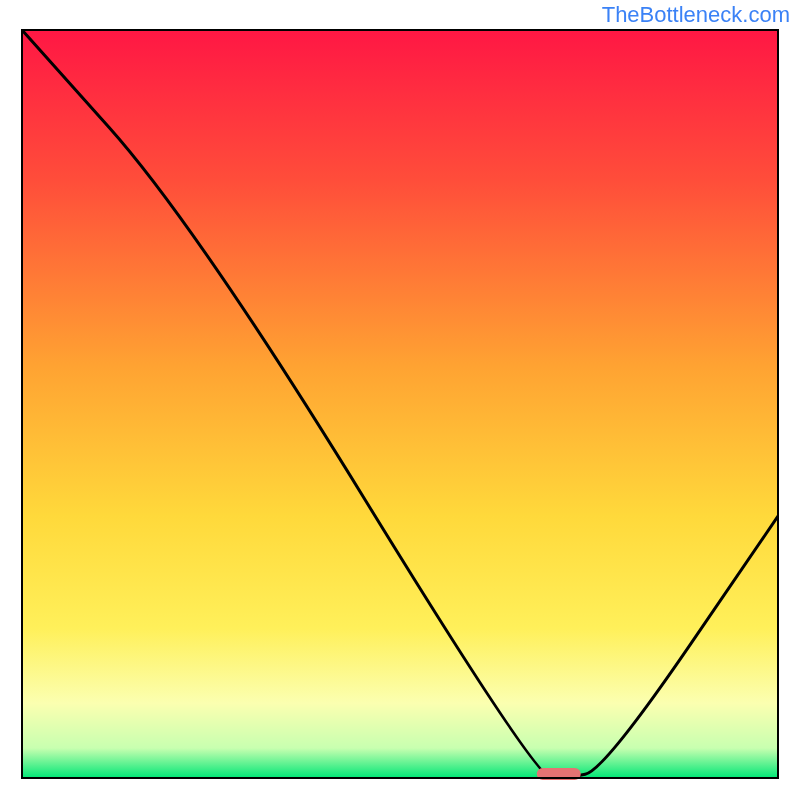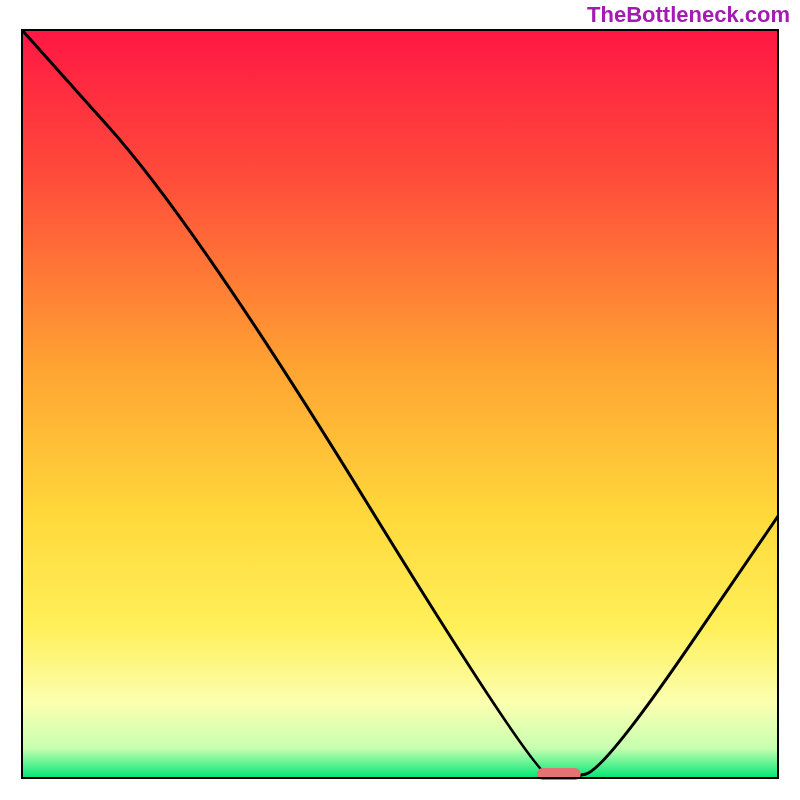--- a/index.html
+++ b/index.html
@@ -19,22 +19,22 @@
   svg {
     position: absolute;
     top: 0;
     left: 0;
   }
   .watermark {
     position: absolute;
     top: 2px;
     right: 10px;
     font-size: 22px;
-    font-weight: 700;
-    color: #a21caf;
+    font-weight: 400;
+    color: #3b82f6;
   }
 </style>
 </head>
 <body>
 
 <div class="frame">
   <div class="watermark">TheBottleneck.com</div>
 
   <svg width="800" height="800" viewBox="0 0 800 800">
     <defs>

